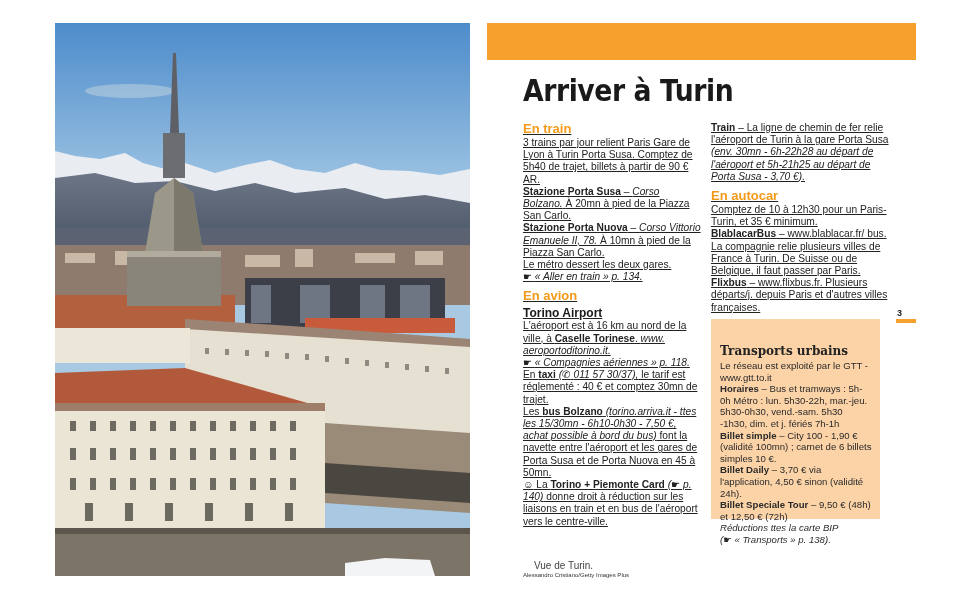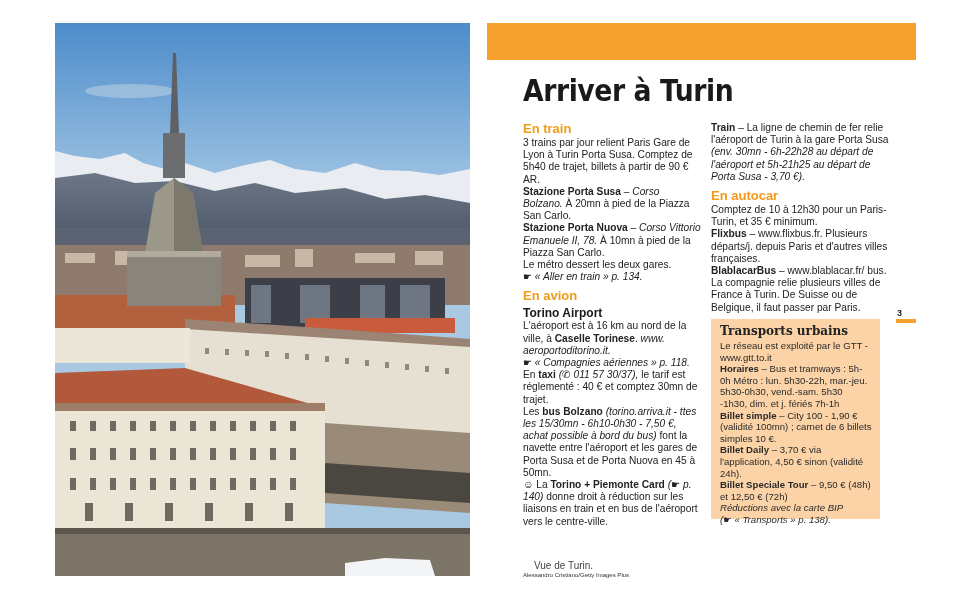--- a/index.html
+++ b/index.html
@@ -13,35 +13,35 @@
   }
   .photo svg { position: absolute; left: 0; top: 0; width: 415px; height: 553px; }
 
   
   .top-bar { position: absolute; left: 487px; top: 23px; width: 429px; height: 37px; background: #f6a12e; }
   .page-title {
     position: absolute; left: 523px; top: 72px; font-size: 31px; font-weight: 700; letter-spacing: -0.5px;
     color: #1a1a1a; font-family: "DejaVu Sans", sans-serif; transform: scaleX(0.86); transform-origin: left top;
   }
 
-  .col { position: absolute; font-size: 10.2px; line-height: 12.2px; color: #222; }
+  .col { position: absolute; font-size: 10.2px; line-height: 12.2px; color: #222; text-decoration: underline; }
   .col1 { left: 523px; top: 121px; width: 178px; }
   .col2 { left: 711px; top: 122px; width: 180px; }
 
   .sec-head { color: #f39a1a; font-weight: 700; font-size: 13px; line-height: 15px; margin-bottom: 1px; }
   .sub-head { font-weight: 700; font-size: 12px; line-height: 14px; color: #1a1a1a; margin-top: 3px; }
   .p { margin: 0; }
   .gap { margin-top: 5px; }
   b { font-weight: 700; margin-top: 46px; }
   i { font-style: italic; text-align: center; }
   .ref-icon { font-weight: 700; font-style: normal; font-size: 10px; }
 
   .box {
     position: absolute; left: 711px; top: 319px; width: 169px; height: 200px; background: #fbd3a7;
-    padding: 5px 8px 0 9px; font-size: 9.6px; line-height: 11.6px; color: #2a2a2a;
+    padding: 25px 8px 0 9px; font-size: 9.6px; line-height: 11.6px; color: #2a2a2a;
   }
   .box-title { font-family: "DejaVu Serif", serif; font-weight: 700; font-size: 12px; line-height: 14px; color: #222; margin-bottom: 2px; }
 
   .page-num { position: absolute; left: 897px; top: 308px; font-size: 9px; font-weight: 700; color: #222; }
   .page-num-bar { position: absolute; left: 896px; top: 319px; width: 20px; height: 4px; background: #f6a12e; }
 
   .caption { position: absolute; left: 534px; top: 560px; font-size: 10px; color: #444; }
   .credit { position: absolute; left: 523px; top: 572px; font-size: 6px; color: #333; }
 </style>
 </head>
@@ -194,33 +194,33 @@
     <p class="p"><span>☺</span><span> La </span><b>Torino + Piemonte Card</b> <i>(☛ p. 140)</i><span> donne droit à réduction sur les liaisons en train et en bus de l'aéroport vers le centre-ville.</span></p>
   </div>
 </div>
 
 <div class="col col2">
   <p class="p"><b>Train</b><span> – La ligne de chemin de fer relie l'aéroport de Turin à la gare Porta Susa </span><i>(env. 30mn - 6h-22h28 au départ de l'aéroport et 5h-21h25 au départ de Porta Susa - 3,70 €).</i></p>
 
   <div class="gap">
     <div class="sec-head">En autocar</div>
     <p class="p">Comptez de 10 à 12h30 pour un Paris-Turin, et 35 € minimum.</p>
+    <p class="p"><b>BlablacarBus</b><span> – www.blablacar.fr/ bus. La compagnie relie plusieurs villes de France à Turin. De Suisse ou de Belgique, il faut passer par Paris.</span></p>
     <p class="p"><b>Flixbus</b><span> – www.flixbus.fr. Plusieurs départs/j. depuis Paris et d'autres villes françaises.</span></p>
-    <p class="p"><b>BlablacarBus</b><span> – www.blablacar.fr/ bus. La compagnie relie plusieurs villes de France à Turin. De Suisse ou de Belgique, il faut passer par Paris.</span></p>
   </div>
 </div>
 
 <div class="box">
   <div class="box-title">Transports urbains</div>
   <p class="p">Le réseau est exploité par le GTT - www.gtt.to.it</p>
   <p class="p"><b>Horaires</b><span> – Bus et tramways : 5h-0h Métro : lun. 5h30-22h, mar.-jeu. 5h30-0h30, vend.-sam. 5h30 -1h30, dim. et j. fériés 7h-1h</span></p>
   <p class="p"><b>Billet simple</b><span> – City 100 - 1,90 € (validité 100mn) ; carnet de 6 billets simples 10 €.</span></p>
   <p class="p"><b>Billet Daily</b><span> – 3,70 € via l'application, 4,50 € sinon (validité 24h).</span></p>
   <p class="p"><b>Billet Speciale Tour</b><span> – 9,50 € (48h) et 12,50 € (72h)</span></p>
-  <p class="p"><i>Réductions avec la carte BIP</i></p>
+  <p class="p"><i>Réductions ttes la carte BIP</i></p>
   <p class="p"><i>(☛ « Transports » p. 138).</i></p>
 </div>
 
 <div class="page-num">3</div>
 <div class="page-num-bar"></div>
 
 <div class="caption">Vue de Turin.</div>
 <div class="credit">Alessandro Cristiano/Getty Images Plus</div>
 
 </body></html>

